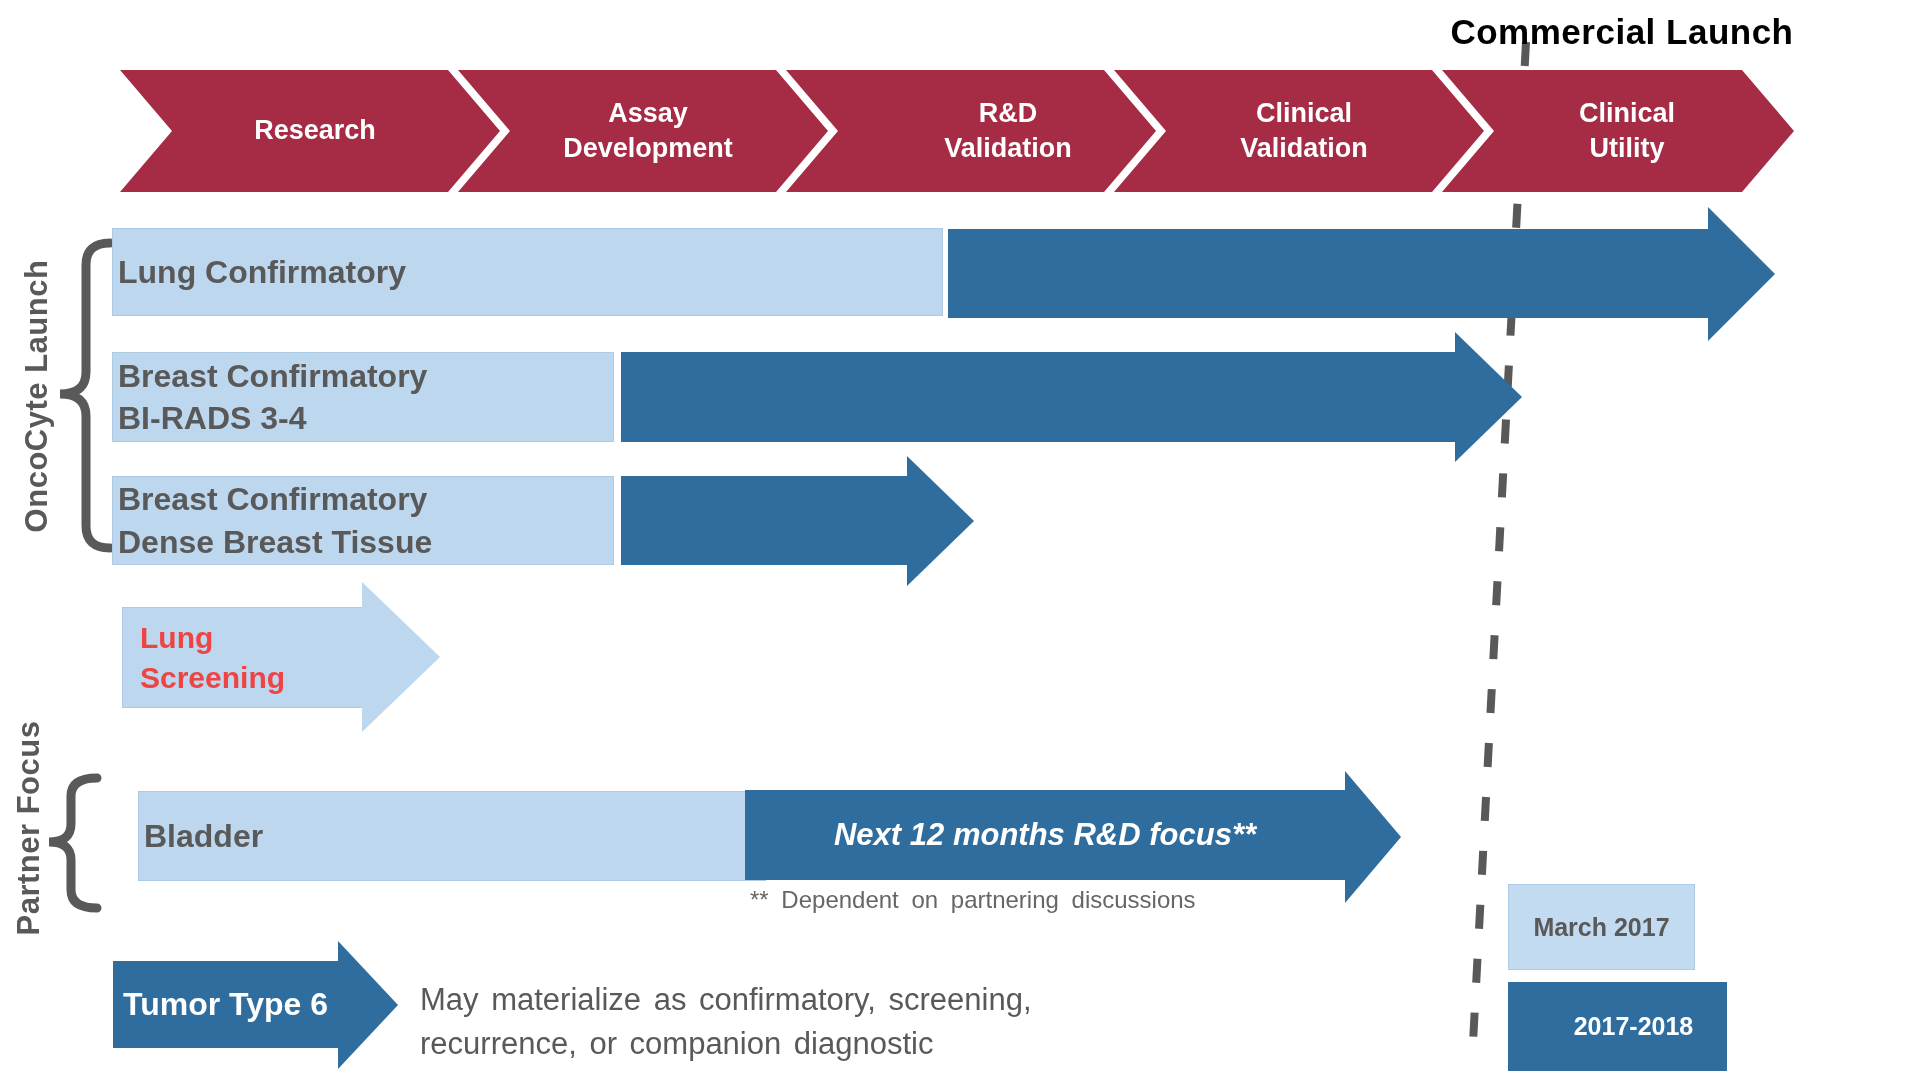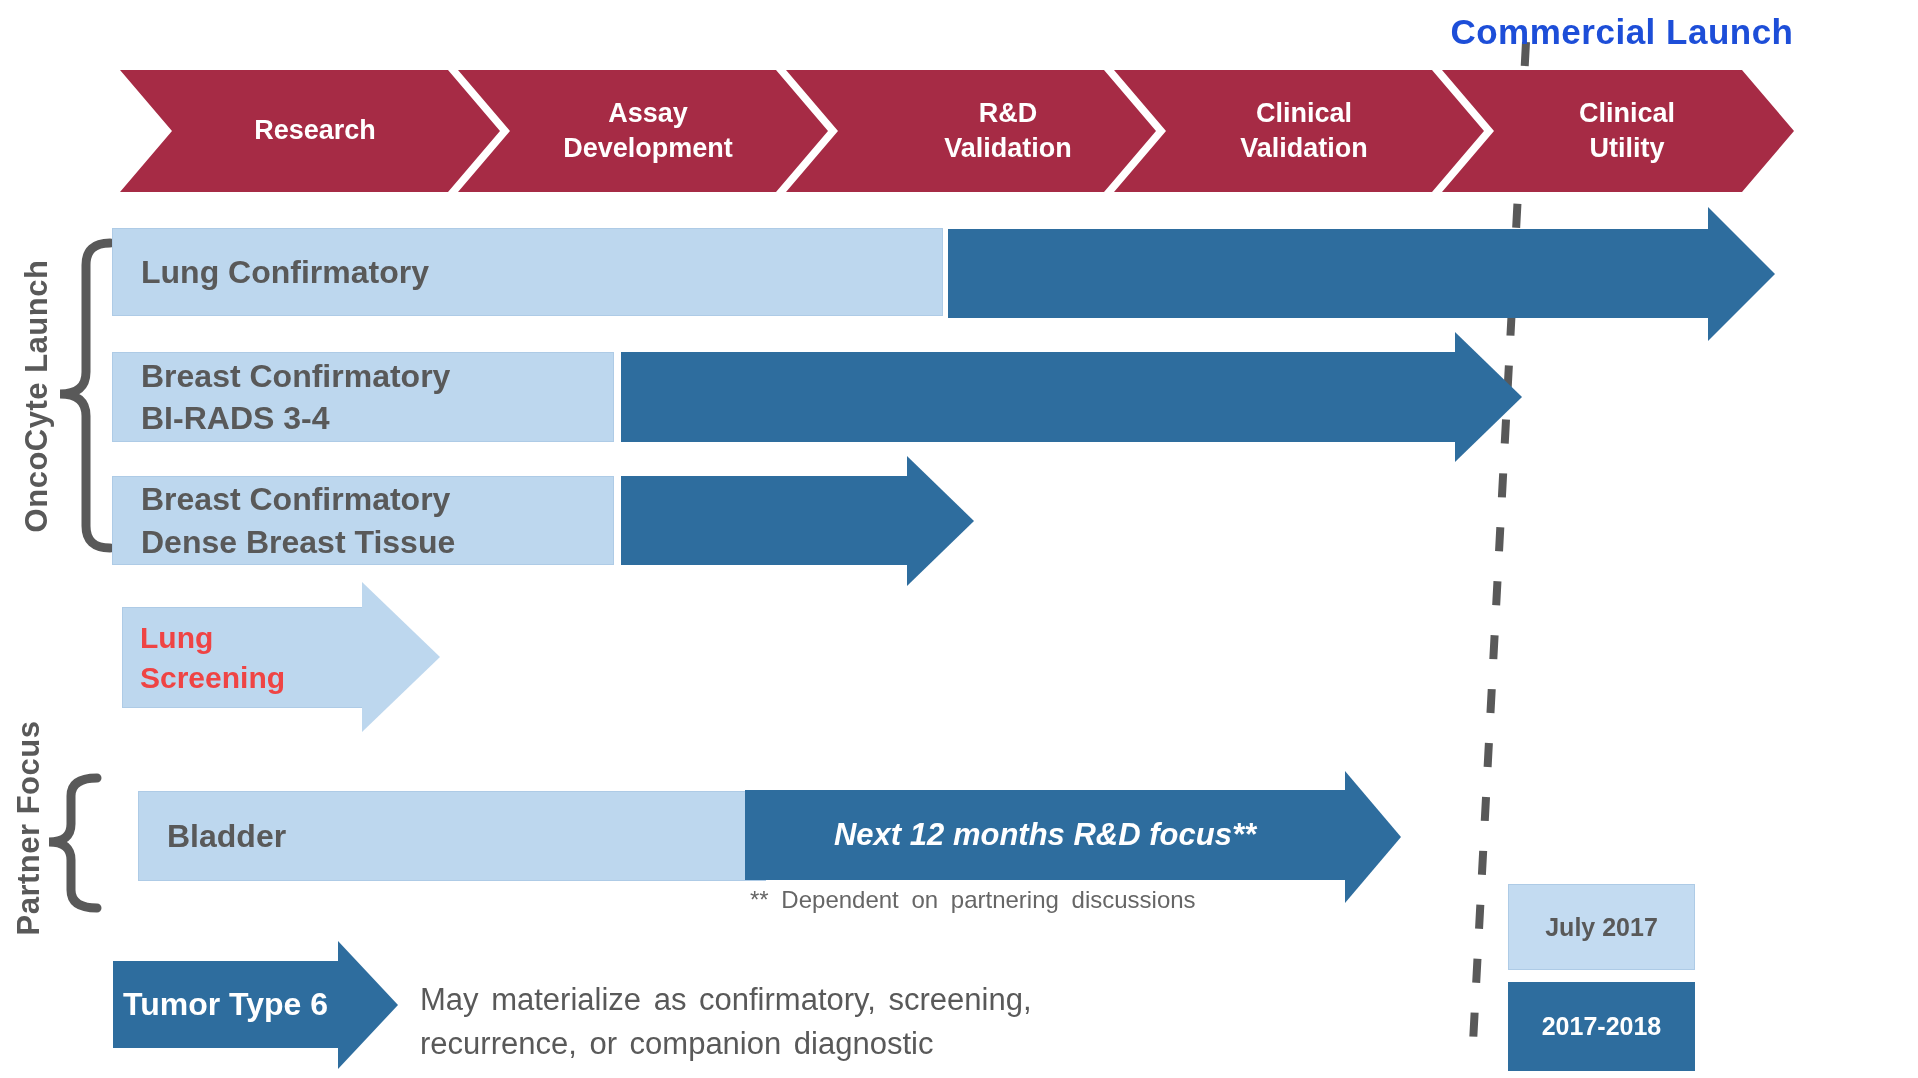--- a/index.html
+++ b/index.html
@@ -5,21 +5,21 @@
   html,body{margin:0;padding:0;background:#ffffff;}
   #canvas{
     position:relative;width:1918px;height:1078px;background:#ffffff;overflow:hidden;
     font-family:"Liberation Sans",sans-serif;
   }
   #overlay{position:absolute;left:0;top:0;z-index:1;}
   .abs{position:absolute;z-index:2;}
   
   .commercial{
     left:1440px;top:12px;width:364px;height:42px;text-align:center;
-    font-size:35px;font-weight:bold;color:#1d4ed8;letter-spacing:.5px;z-index:3;
+    font-size:35px;font-weight:bold;color:#000000;letter-spacing:.5px;z-index:3;
   }
   .stage{
     top:70px;height:122px;display:flex;align-items:center;justify-content:center;
     color:#ffffff;font-weight:bold;font-size:27px;line-height:1.3;text-align:center;
     white-space:pre-line;z-index:3;
   }
   .s0{left:150px;width:330px;} .s1{left:488px;width:320px;} .s2{left:848px;width:320px;}
   .s3{left:1144px;width:320px;} .s4{left:1472px;width:310px;}
   
   .vlabel{
@@ -27,21 +27,21 @@
     transform:rotate(-90deg);z-index:2;position:absolute;
   }
   .v-onco{left:-110px;top:375px;width:300px;height:42px;}
   .v-partner{left:-93px;top:807px;width:250px;height:42px;}
   
   .lightbar{
     background:#BDD7EE;border:1px solid #aecbe6;box-sizing:border-box;
     display:flex;align-items:center;color:#595959;font-weight:bold;font-size:32px;
     line-height:1.32;white-space:pre-line;
   }
-  .lightbar .pad{padding-left:28px;}
+  .lightbar .pad{padding-left:5px;}
   .darkbar{background:#2E6D9E;display:flex;align-items:center;justify-content:center;}
   .head{width:0;height:0;}
   
   .r1-light{left:112px;top:228px;width:831px;height:88px;}
   .r1-dark{left:948px;top:229px;width:760px;height:89px;}
   .r1-head{left:1708px;top:207px;border-top:67px solid transparent;border-bottom:67px solid transparent;border-left:67px solid #2E6D9E;}
   
   .r2-light{left:112px;top:352px;width:502px;height:90px;}
   .r2-dark{left:621px;top:352px;width:834px;height:90px;}
   .r2-head{left:1455px;top:332px;border-top:65px solid transparent;border-bottom:65px solid transparent;border-left:67px solid #2E6D9E;}
@@ -62,21 +62,21 @@
   
   .r6-dark{left:113px;top:961px;width:225px;height:87px;color:#ffffff;font-weight:bold;font-size:32px;}
   .r6-head{left:338px;top:941px;border-top:64px solid transparent;border-bottom:64px solid transparent;border-left:60px solid #2E6D9E;}
   .tumor-note{
     left:420px;top:966px;width:620px;font-size:31px;color:#595959;
     line-height:1.42;white-space:pre-line;word-spacing:4px;margin-top:12px;
   }
   
   .leg{display:flex;align-items:center;justify-content:center;font-weight:bold;font-size:25px;}
   .leg-light{left:1508px;top:884px;width:187px;height:86px;background:#C3DBF1;color:#595959;border:1px solid #aecbe6;box-sizing:border-box;}
-  .leg-dark{left:1508px;top:982px;width:187px;height:89px;background:#2E6D9E;color:#ffffff;}
+  .leg-dark{left:1508px;top:982px;width:187px;height:89px;background:#2E6D9E;color:#ffffff;padding-left:32px;}
 </style>
 </head>
 <body>
 
 <div id="canvas">
 
   <svg id="overlay" width="1918" height="1078" viewBox="0 0 1918 1078">
     <line x1="1526" y1="42" x2="1472" y2="1062" stroke="#595959" stroke-width="8" stroke-dasharray="24 30"></line>
     <polygon points="120,70 448,70 500,131 448,192 120,192 172,131" fill="#A62B45"></polygon>
     <polygon points="458,70 776,70 828,131 776,192 458,192 510,131" fill="#A62B45"></polygon>
@@ -136,19 +136,19 @@
   <div class="abs footnote">** Dependent on partnering discussions</div>
 
   <div class="abs darkbar r6-dark">
     <span>Tumor Type 6</span>
   </div>
   <div class="abs head r6-head"></div>
   <div class="abs tumor-note">May materialize as confirmatory, screening,
 recurrence, or companion diagnostic</div>
 
   <div class="abs leg leg-light">
-    <span>July 2017</span>
+    <span>March 2017</span>
   </div>
   <div class="abs leg leg-dark">
     <span>2017-2018</span>
   </div>
 
 </div>
 
 </body></html>

